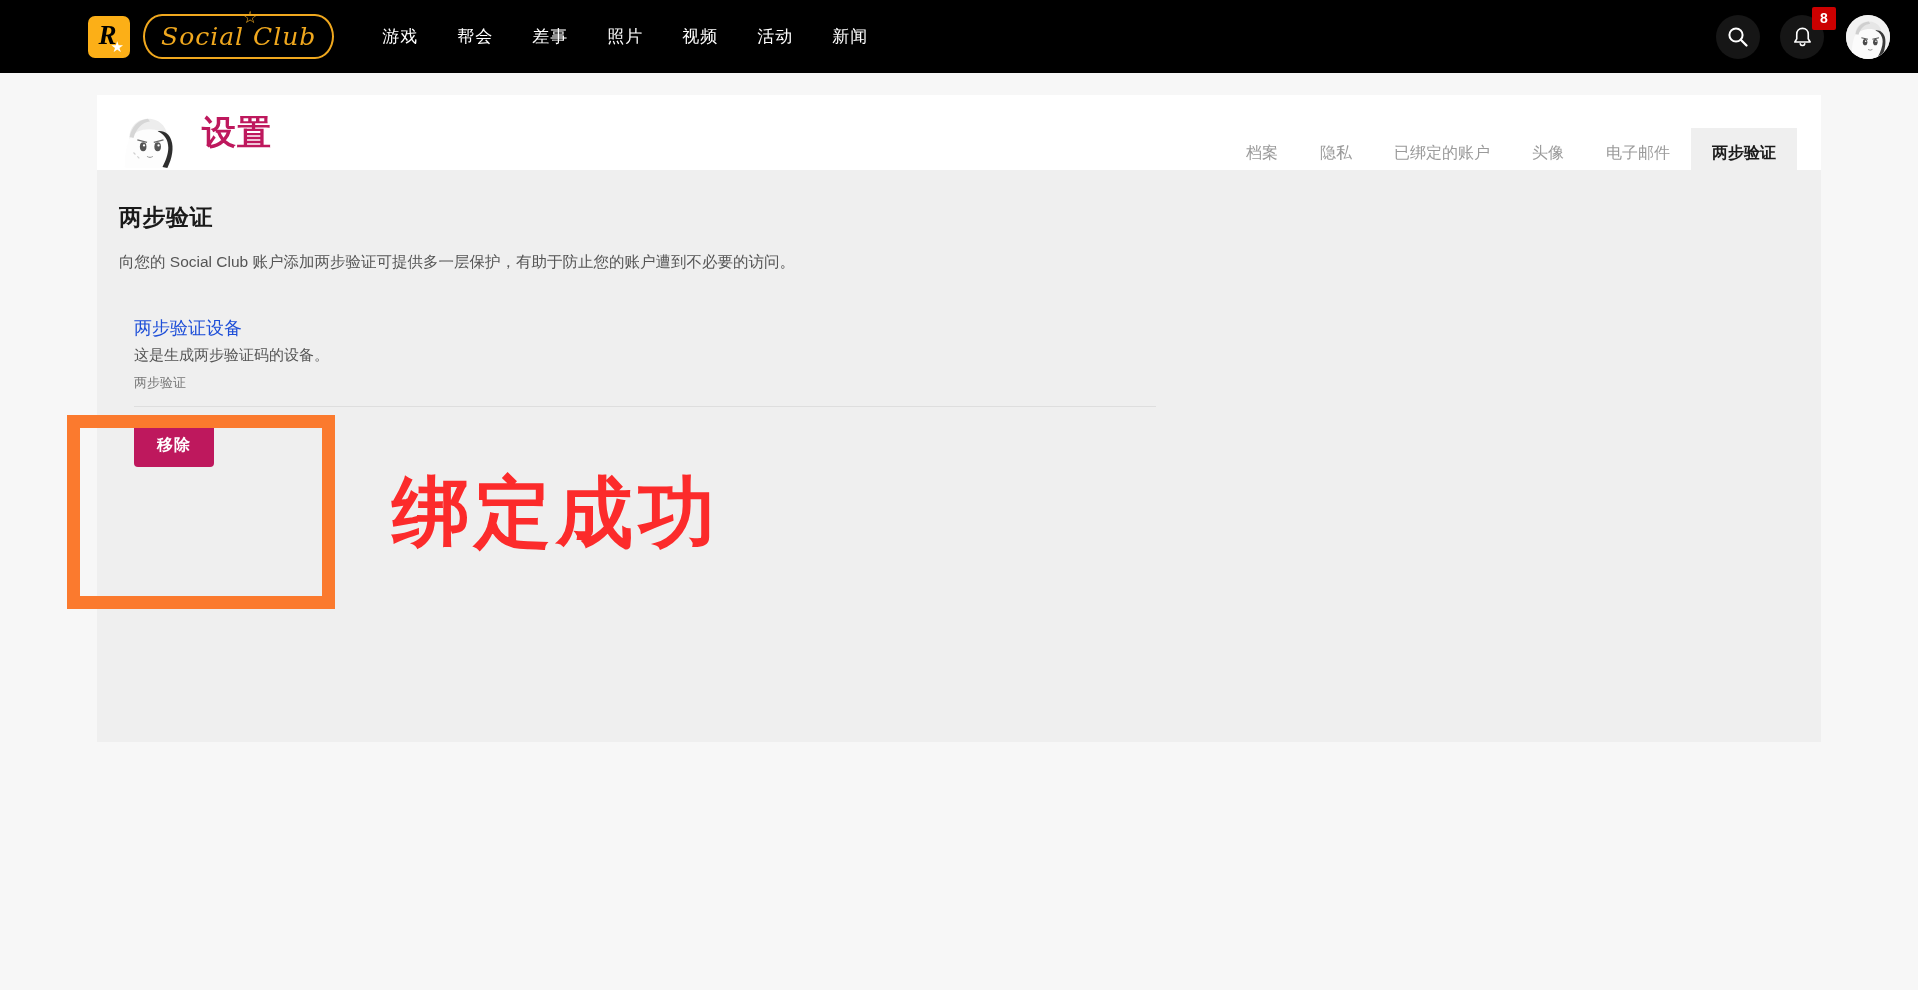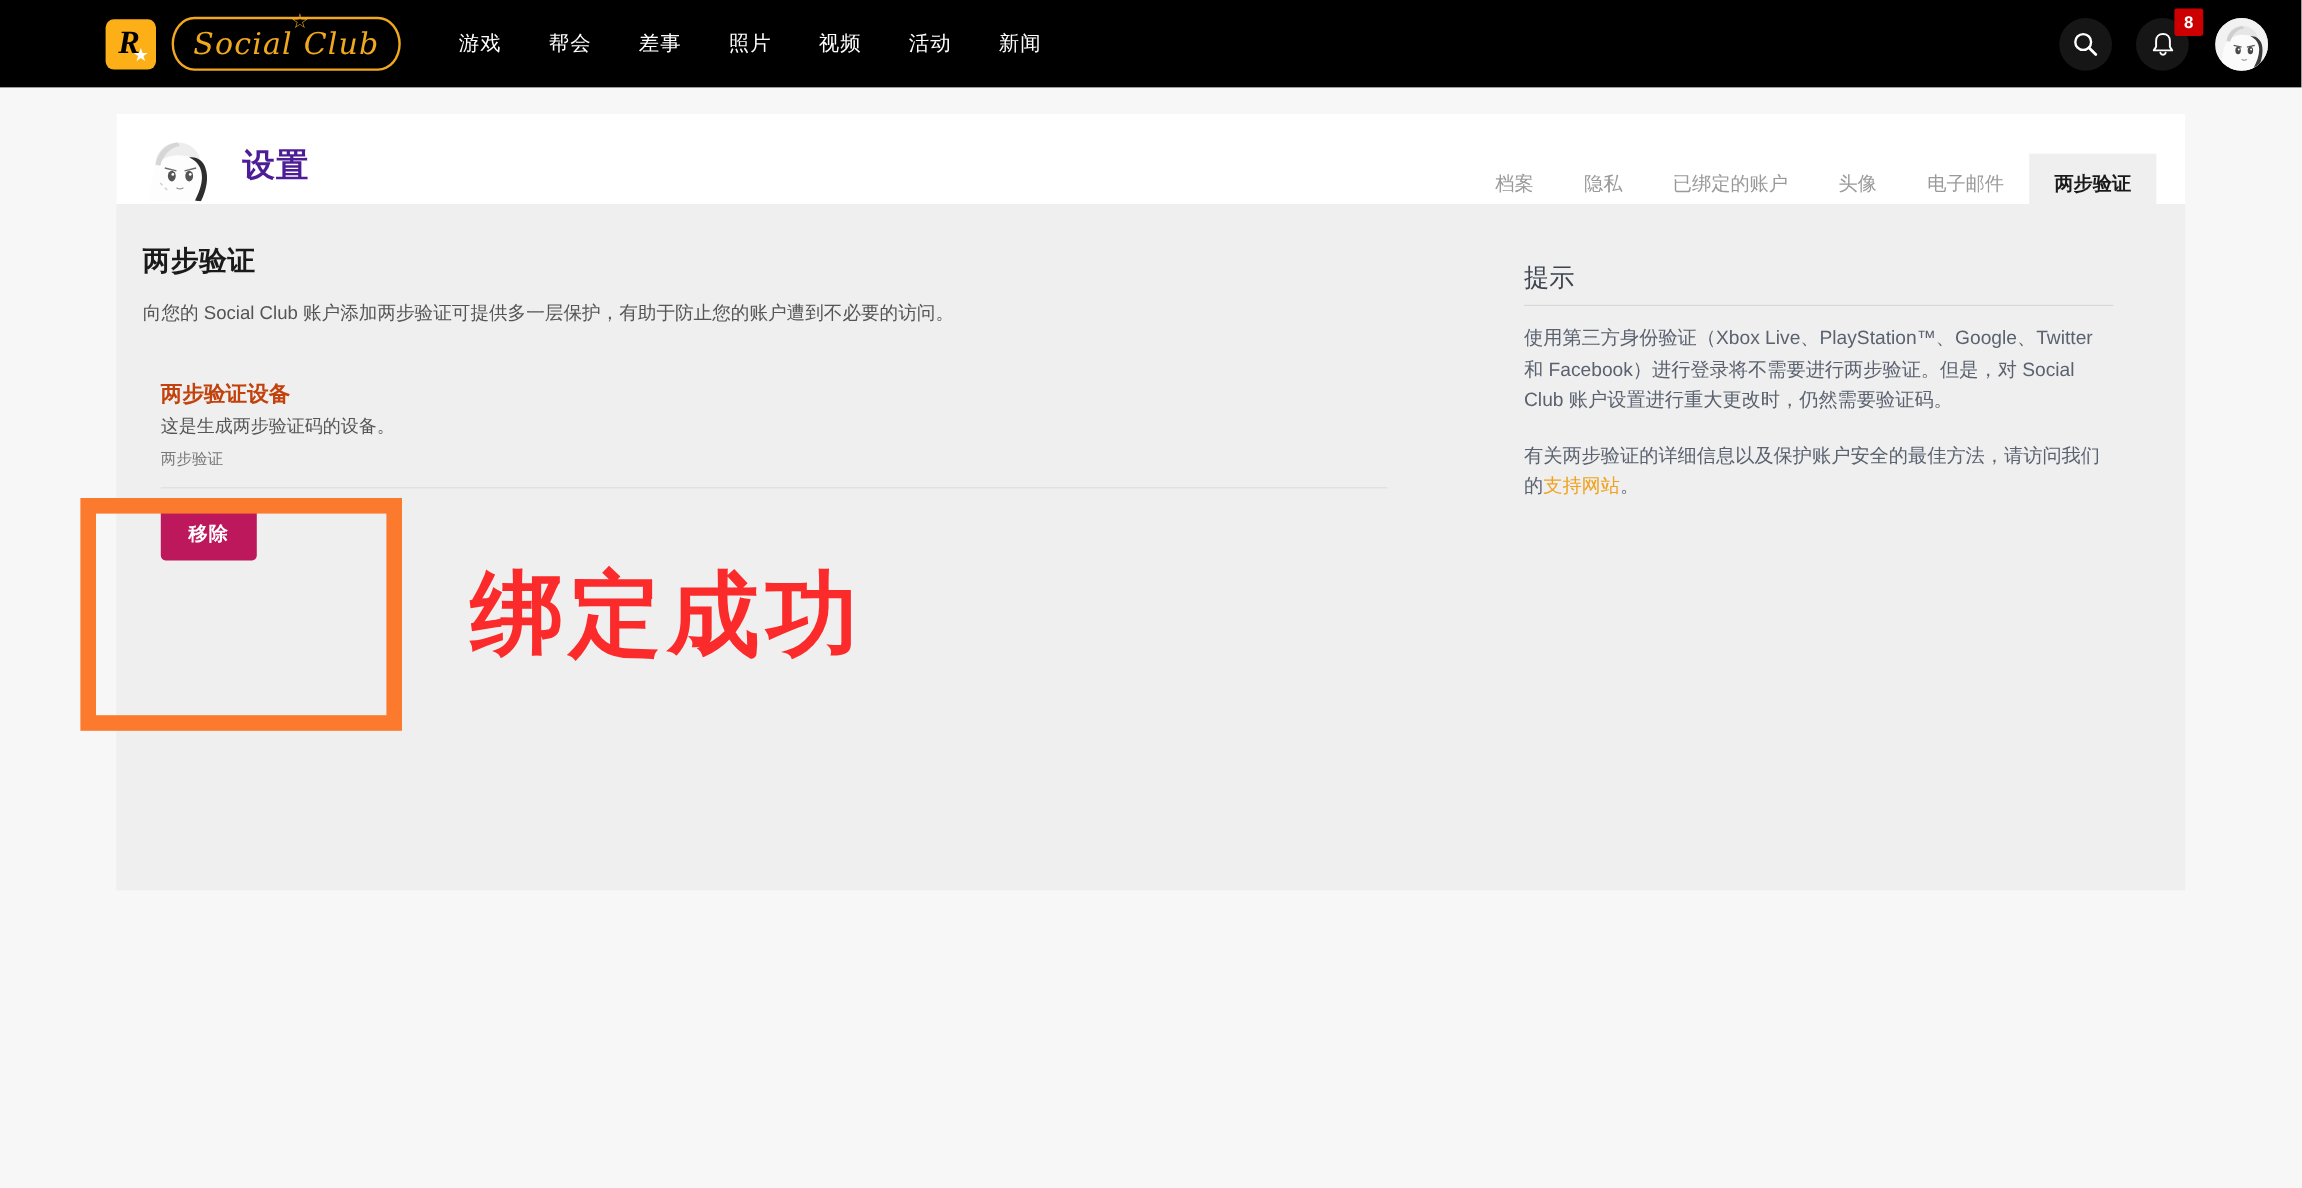--- a/index.html
+++ b/index.html
@@ -190,23 +190,23 @@
   }
   .head-avatar {
     width: 58px;
     height: 58px;
     overflow: hidden;
     background: #ffffff;
     margin-bottom: 2px;
     flex-shrink: 0;
   }
   .page-title {
-    font-size: 27px;
-    font-weight: bold;
-    color: #4c1d95;
+    font-size: 34px;
+    font-weight: bold;
+    color: #be185d;
     margin-left: 25px;
     margin-bottom: 14px;
     letter-spacing: 1px;
   }
 
   .tabs {
     position: absolute;
     right: 24px;
     bottom: 0;
     display: flex;
@@ -270,22 +270,22 @@
   }
 
   .device-card {
     margin-top: 20px;
     width: 219px;
     padding: 22px 0 0 15px;
     position: relative;
   }
   .device-card h3 {
     font-size: 18px;
-    font-weight: bold;
-    color: #c2410c;
+    font-weight: normal;
+    color: #1d4ed8;
     margin-bottom: 6px;
   }
   .device-card .sub {
     font-size: 15px;
     color: #555;
     margin-bottom: 9px;
   }
   .device-card .appname {
     font-size: 13px;
     color: #777;
@@ -454,25 +454,20 @@
 
         <div class="device-card">
           <h3>两步验证设备</h3>
           <div class="sub">这是生成两步验证码的设备。</div>
           <div class="appname">两步验证</div>
           <div class="card-divider"></div>
           <button class="btn-remove">移除</button>
         </div>
       </div>
 
-      <div class="col-right">
-        <div class="tips-title">提示</div>
-        <p class="tips-text">使用第三方身份验证（Xbox Live、PlayStation™、Google、Twitter 和 Facebook）进行登录将不需要进行两步验证。但是，对 Social Club 账户设置进行重大更改时，仍然需要验证码。</p>
-        <p class="tips-text"><span>有关两步验证的详细信息以及保护账户安全的最佳方法，请访问我们的</span><a class="tips-link" href="#">支持网站</a><span>。</span></p>
-      </div>
 
     </div>
   </div>
 
   <div class="highlight-box"></div>
   <div class="overlay-stamp">绑定成功</div>
 
 </div>
 
 </body></html>

